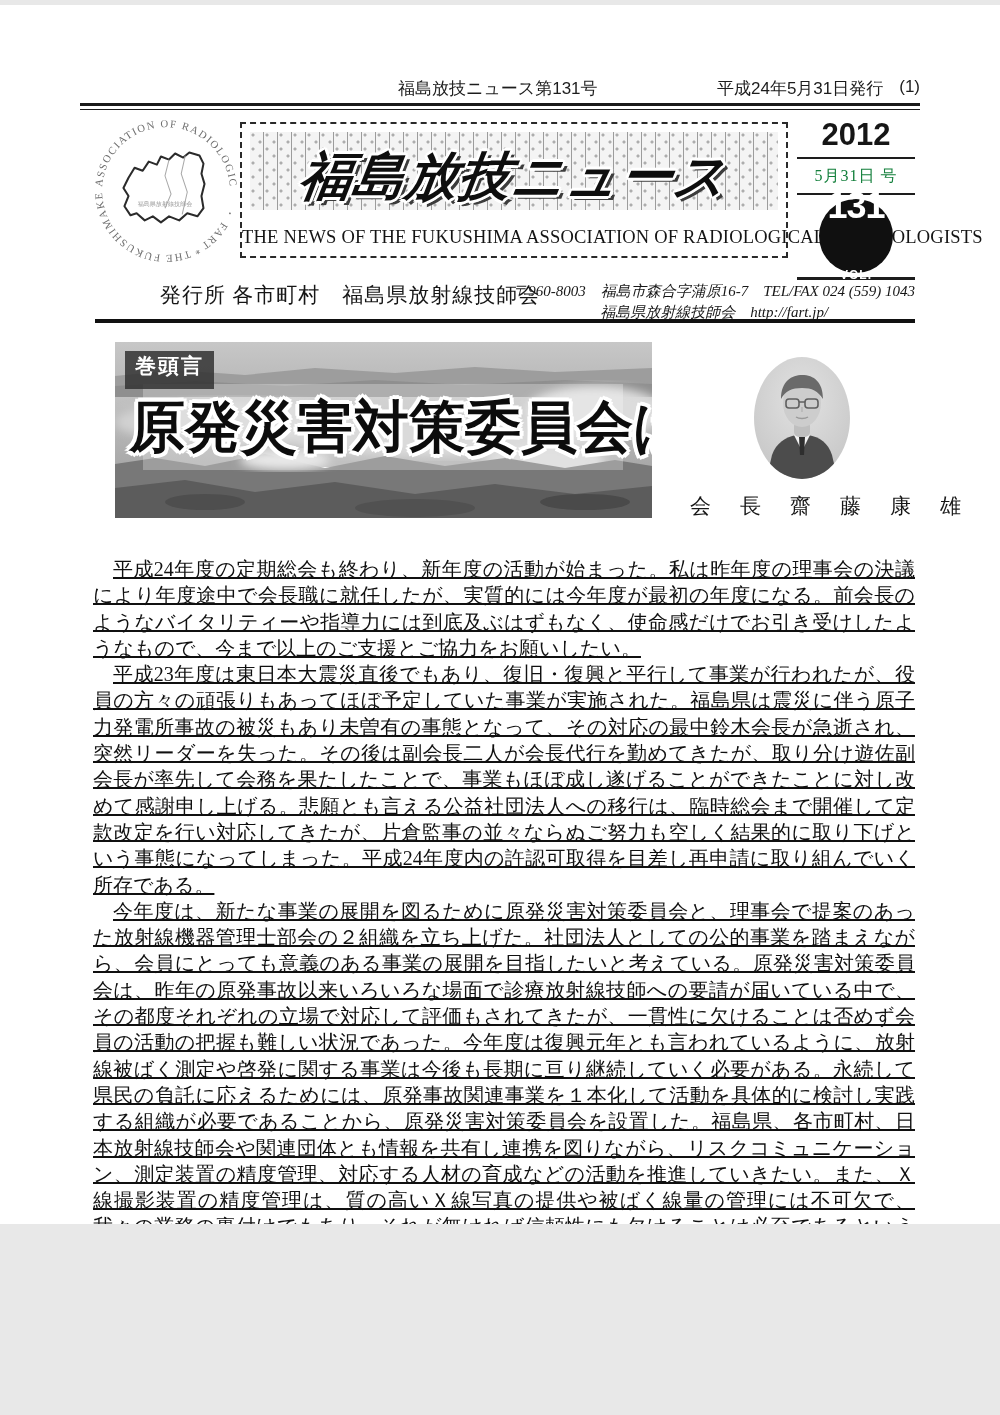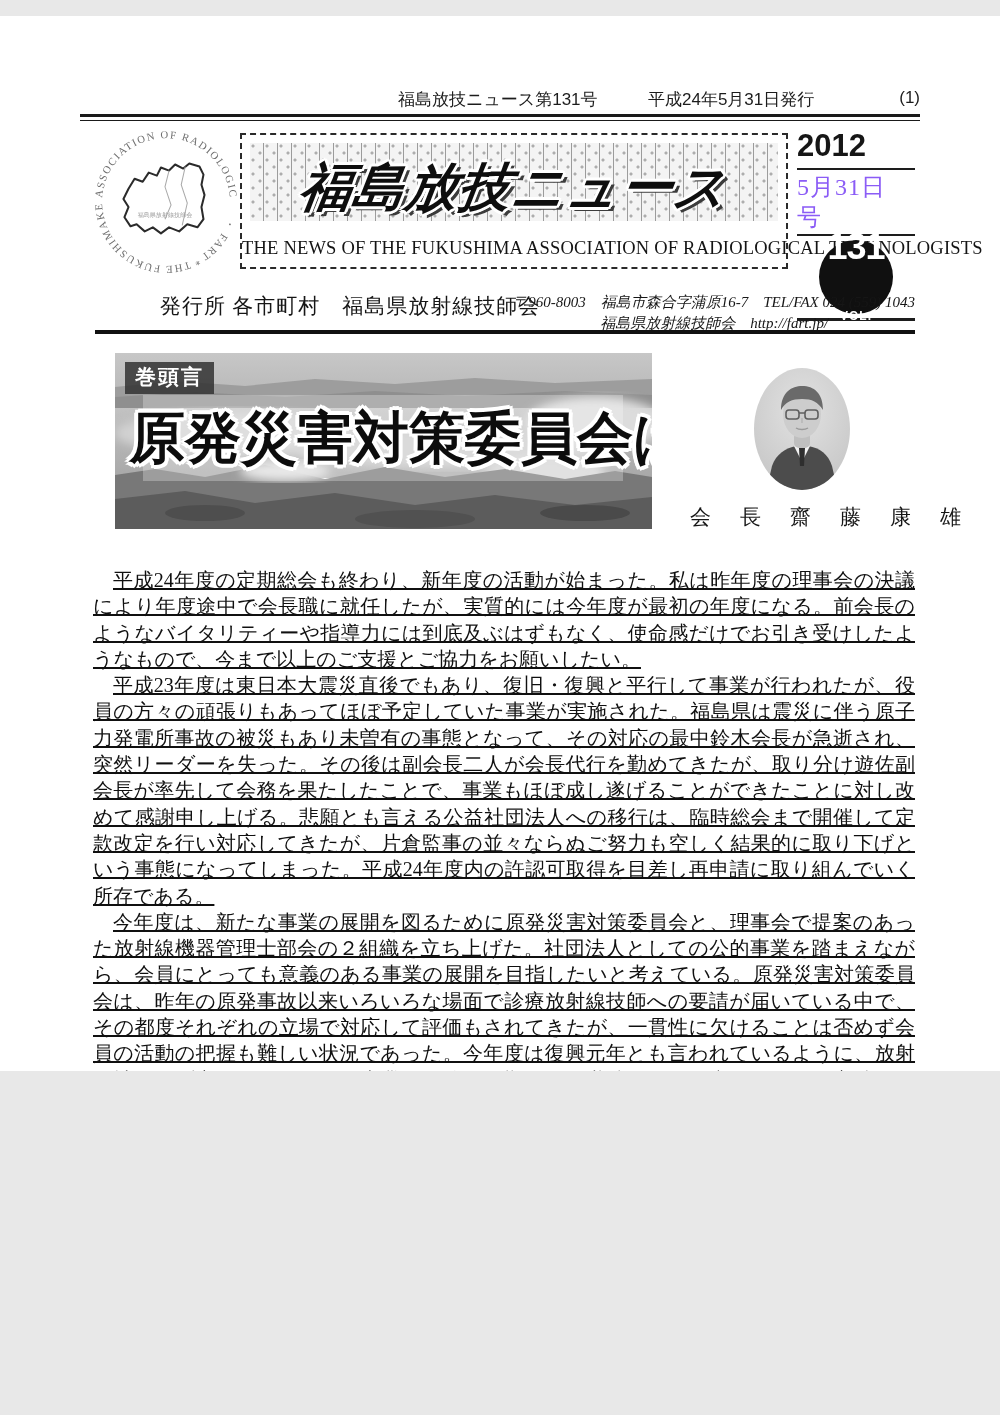--- a/index.html
+++ b/index.html
@@ -1,26 +1,26 @@
 <!DOCTYPE html>
 <html><head>
 <meta charset="utf-8">
 <style>
   html,body{margin:0;padding:0;background:#e8e8e8;}
   .page{
-    position:relative;width:1000px;height:1055px;background:#ffffff;
-    margin:16px auto;overflow:hidden;
+    position:relative;width:1000px;height:1219px;background:#ffffff;
+    margin:5px auto;overflow:hidden;
     font-family:"Liberation Serif","DejaVu Serif",serif;color:#111;
   }
   .sans{font-family:"Liberation Sans","DejaVu Sans",sans-serif;}
 
   
   .runhead{position:absolute;top:72px;left:80px;width:840px;height:22px;font-size:17px;color:#1c1c1c;}
   .runhead .rh-center{position:absolute;left:318px;top:0;}
-  .runhead .rh-date{position:absolute;left:568px;top:0;}
+  .runhead .rh-date{position:absolute;left:637px;top:0;}
   .runhead .rh-page{position:absolute;right:0;top:0;}
   .double-rule{position:absolute;top:98px;left:80px;width:840px;height:3px;border-top:3px solid #1a1a1a;border-bottom:1px solid #1a1a1a;}
 
   
   .logo{position:absolute;left:90px;top:110px;width:152px;height:152px;}
   .mast-box{
     position:absolute;left:240px;top:117px;width:548px;height:136px;
     border:2px dashed #2a2a2a;background:#fff;box-sizing:border-box;
   }
   .mast-band{
@@ -40,45 +40,45 @@
     text-shadow:
       -2px -2px 0 #fff,2px -2px 0 #fff,-2px 2px 0 #fff,2px 2px 0 #fff,
       -3px 0 0 #fff,3px 0 0 #fff,0 -3px 0 #fff,0 3px 0 #fff,
       5px 4px 0 #3c3c3c;
   }
   .mast-sub{
     position:absolute;left:0;right:0;bottom:8px;text-align:center;
     font-size:18.5px;letter-spacing:0.2px;color:#141414;white-space:nowrap;
   }
 
-  .issue-col{position:absolute;left:797px;top:110px;width:118px;text-align:left;}
+  .issue-col{position:absolute;left:797px;top:110px;width:118px;text-align:center;}
   .issue-year{font-family:"Liberation Sans","DejaVu Sans",sans-serif;font-weight:bold;font-size:31px;color:#161616;line-height:40px;}
   .issue-sep{border:0;border-top:2px solid #1d1d1d;margin:2px 0;}
-  .issue-date{font-size:24px;color:#8b5cf6;line-height:30px;letter-spacing:1px;}
+  .issue-date{font-size:16px;color:#15803d;line-height:30px;letter-spacing:1px;}
   .vol-badge{
     width:74px;height:74px;border-radius:50%;background:#101010;margin:4px auto 4px auto;
     display:flex;flex-direction:column;align-items:center;justify-content:center;color:#fff;
     font-family:"Liberation Sans","DejaVu Sans",sans-serif;
     gap:48px;
   }
   .vol-num{font-weight:900;font-size:36px;line-height:32px;letter-spacing:-1px;}
   .vol-lbl{font-weight:bold;font-size:12px;letter-spacing:1px;margin-top:-2px;}
 
   
   .pub-row{position:absolute;left:95px;top:276px;width:820px;height:36px;}
   .pub-name{position:absolute;left:65px;top:0;font-size:21px;color:#161616;letter-spacing:1px;}
   .pub-right{position:absolute;right:0;top:0;text-align:left;font-size:15px;color:#161616;line-height:21px;font-style:italic;}
   .pub-home{text-align:center;}
   .thick-rule{position:absolute;left:95px;top:314px;width:820px;height:4px;background:#111;}
 
   
   .banner{position:absolute;left:115px;top:337px;width:537px;height:176px;overflow:hidden;}
   .banner svg{position:absolute;left:0;top:0;}
   .sec-label{
-    position:absolute;left:10px;top:9px;padding:1px 10px 3px 10px;
+    position:absolute;left:10px;top:9px;padding:1px 10px 9px 10px;
     background:rgba(50,50,50,0.85);color:#fff;font-weight:bold;font-size:21px;letter-spacing:2px;
     font-family:"Liberation Sans","DejaVu Sans",sans-serif;
   }
   .banner-title{
     position:absolute;left:14px;top:48px;width:510px;text-align:center;
     font-family:"Liberation Sans","DejaVu Sans",sans-serif;
     font-weight:900;font-size:56px;letter-spacing:0px;color:#0c0c0c;white-space:nowrap;
     text-shadow:
       -3px -3px 0 #fff,3px -3px 0 #fff,-3px 3px 0 #fff,3px 3px 0 #fff,
       -4px 0 0 #fff,4px 0 0 #fff,0 -4px 0 #fff,0 4px 0 #fff;

